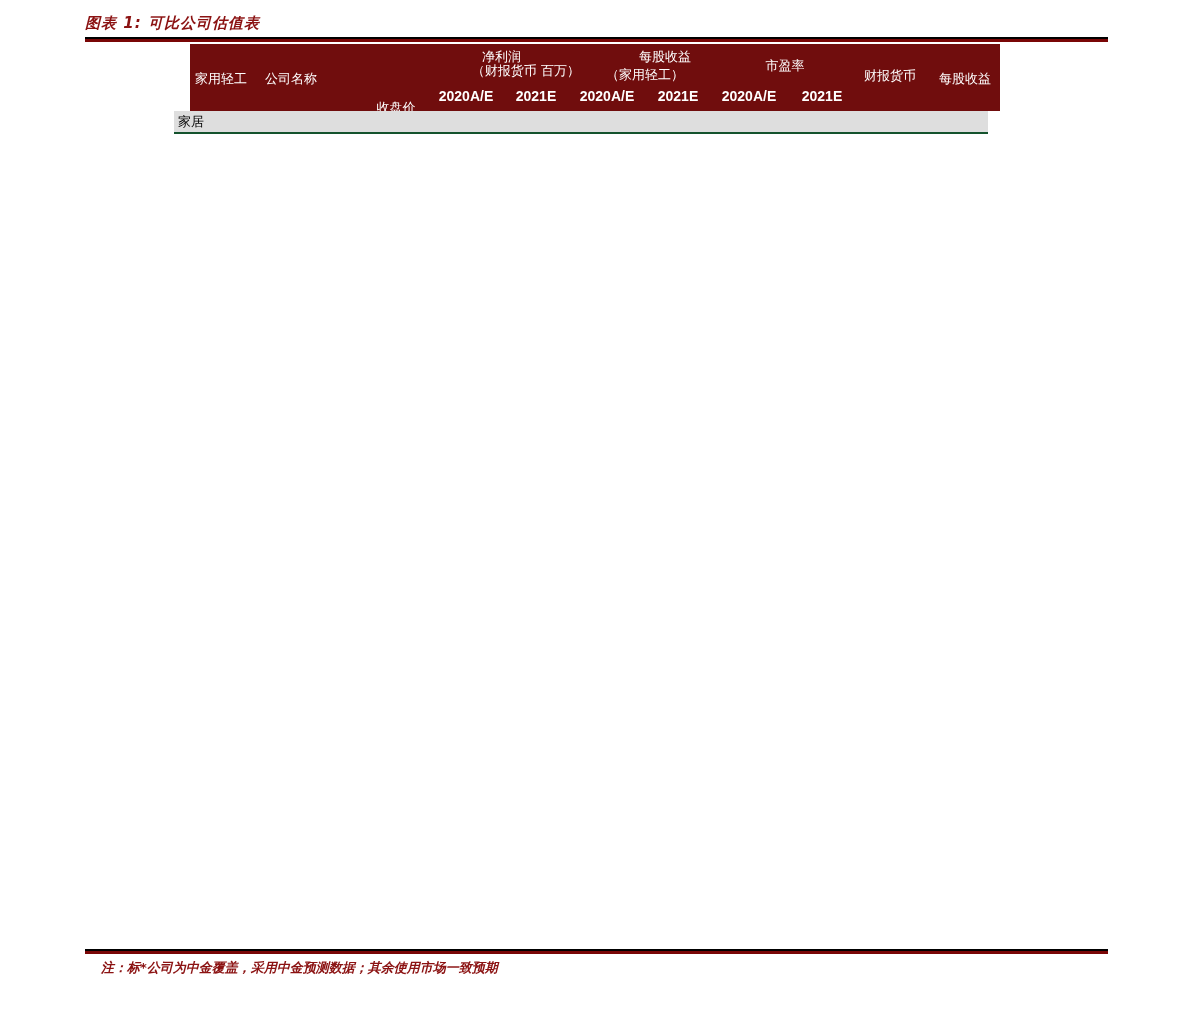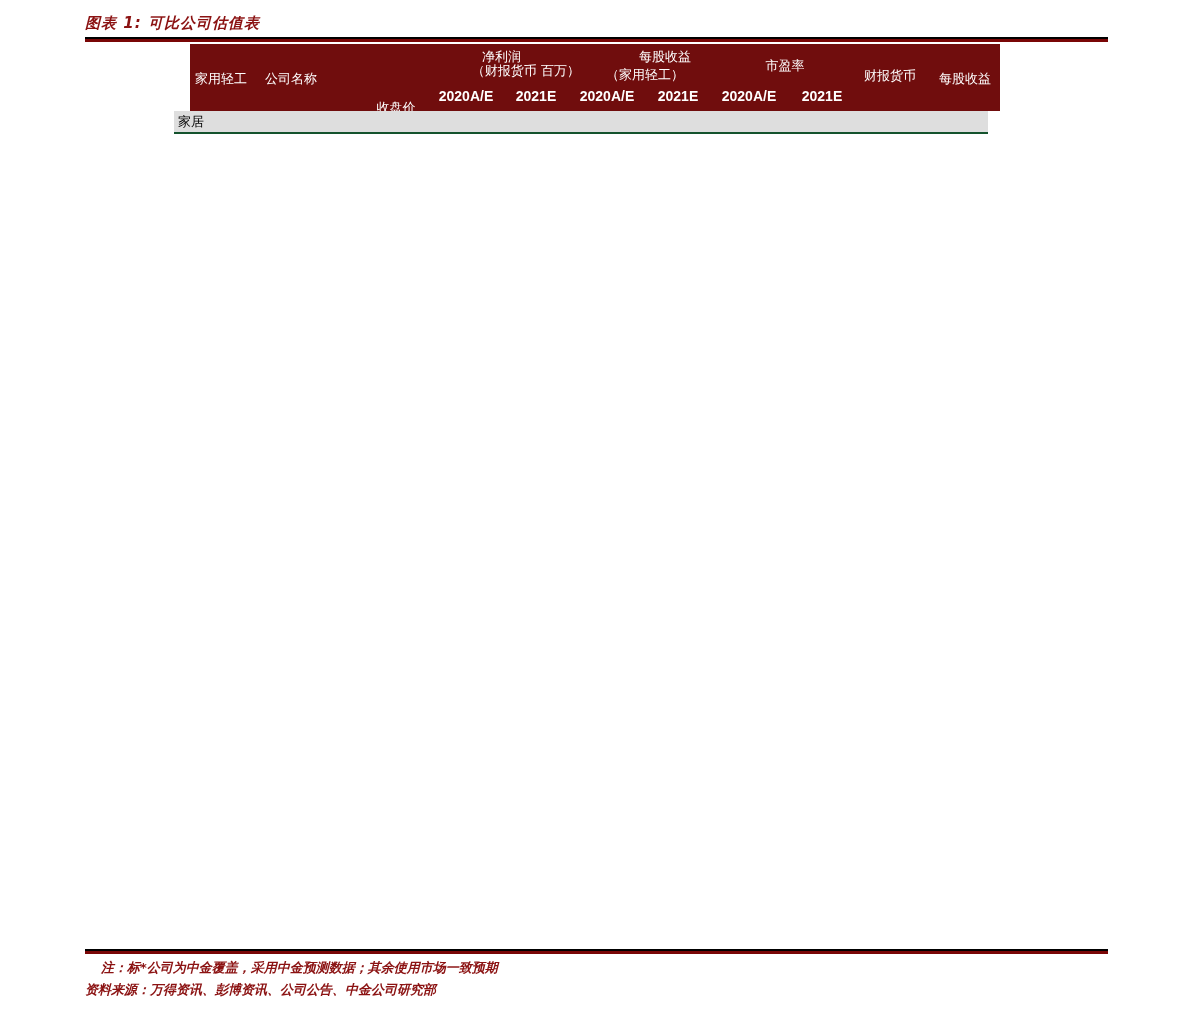--- a/index.html
+++ b/index.html
@@ -71,15 +71,14 @@
   </div>
 
   <div class="sec sec-1">
     <span>家居</span>
   </div>
 
   <div class="rule rule-black r-bottom-black"></div>
   <div class="rule rule-red r-bottom-red"></div>
 
   <div class="note note-1">注：标*公司为中金覆盖，采用中金预测数据；其余使用市场一致预期</div>
-  <div class="note note-2">资料来源：万得资讯、彭博资讯、公司公告、中金公司研究部</div>
 
 </div>
 
 </body></html>

